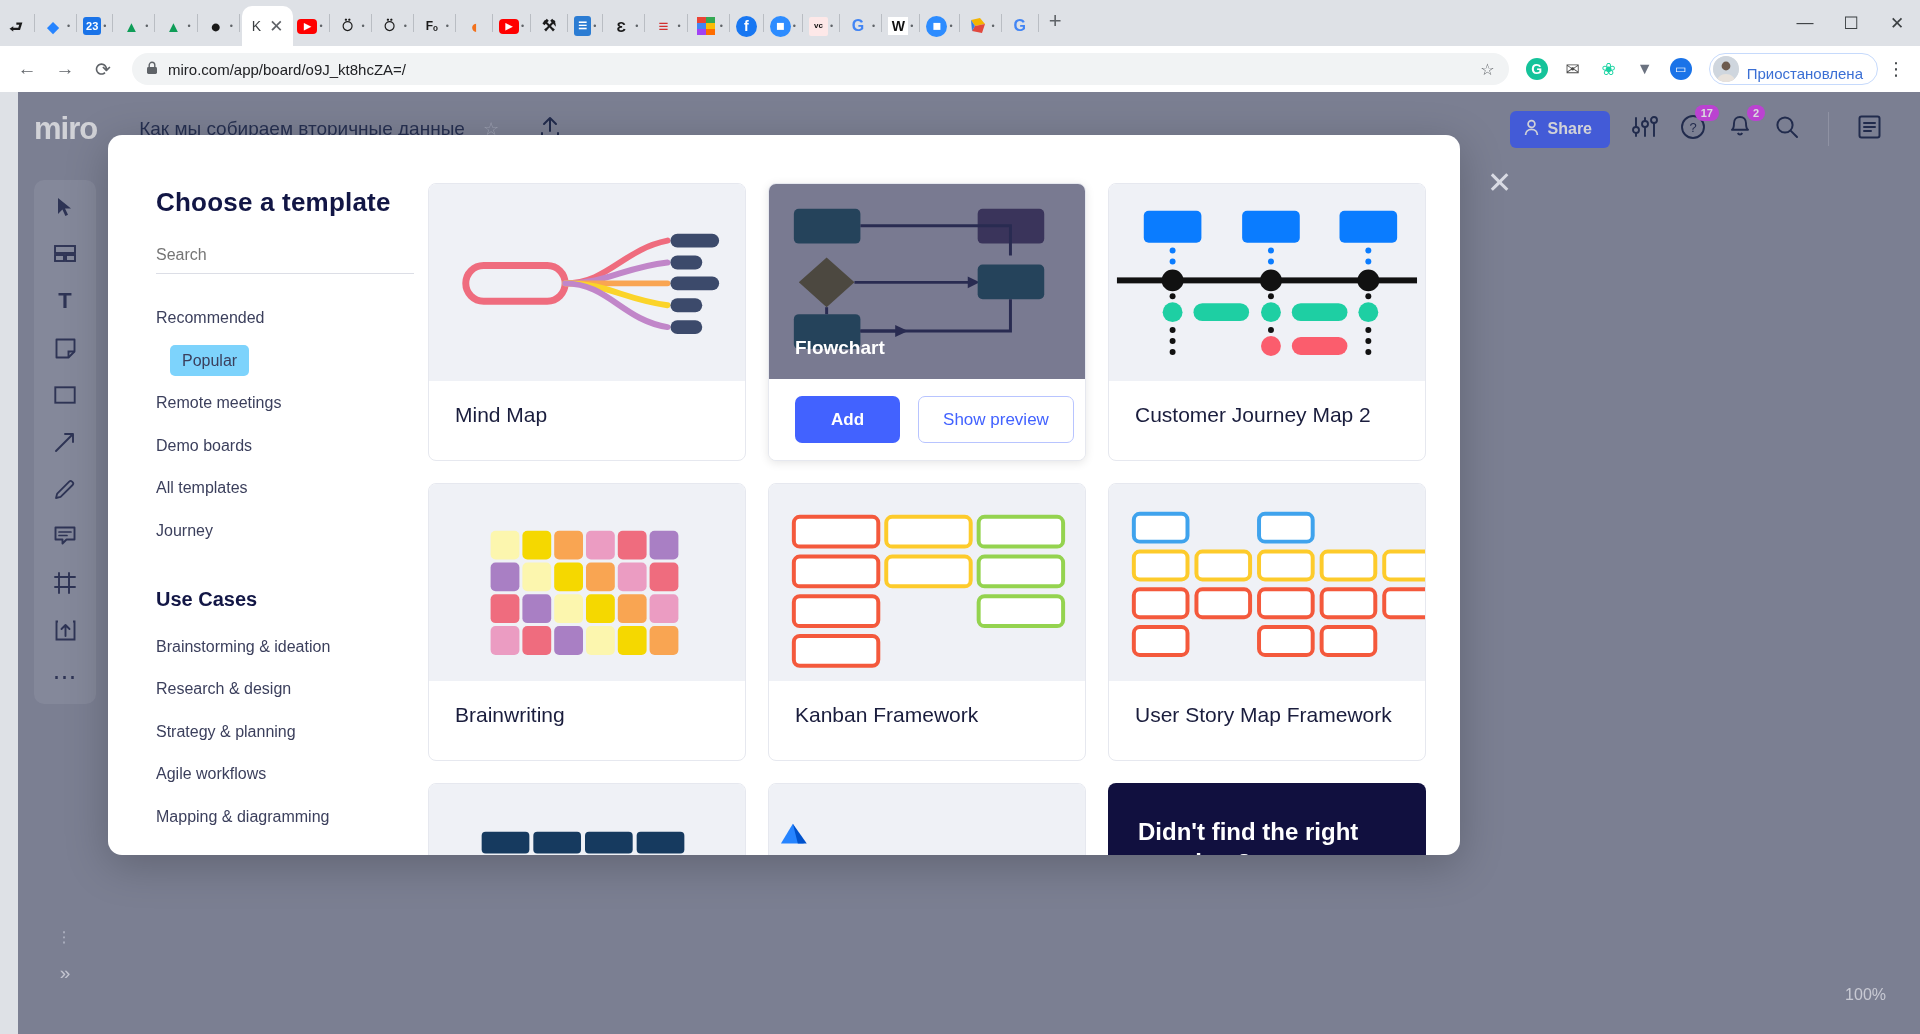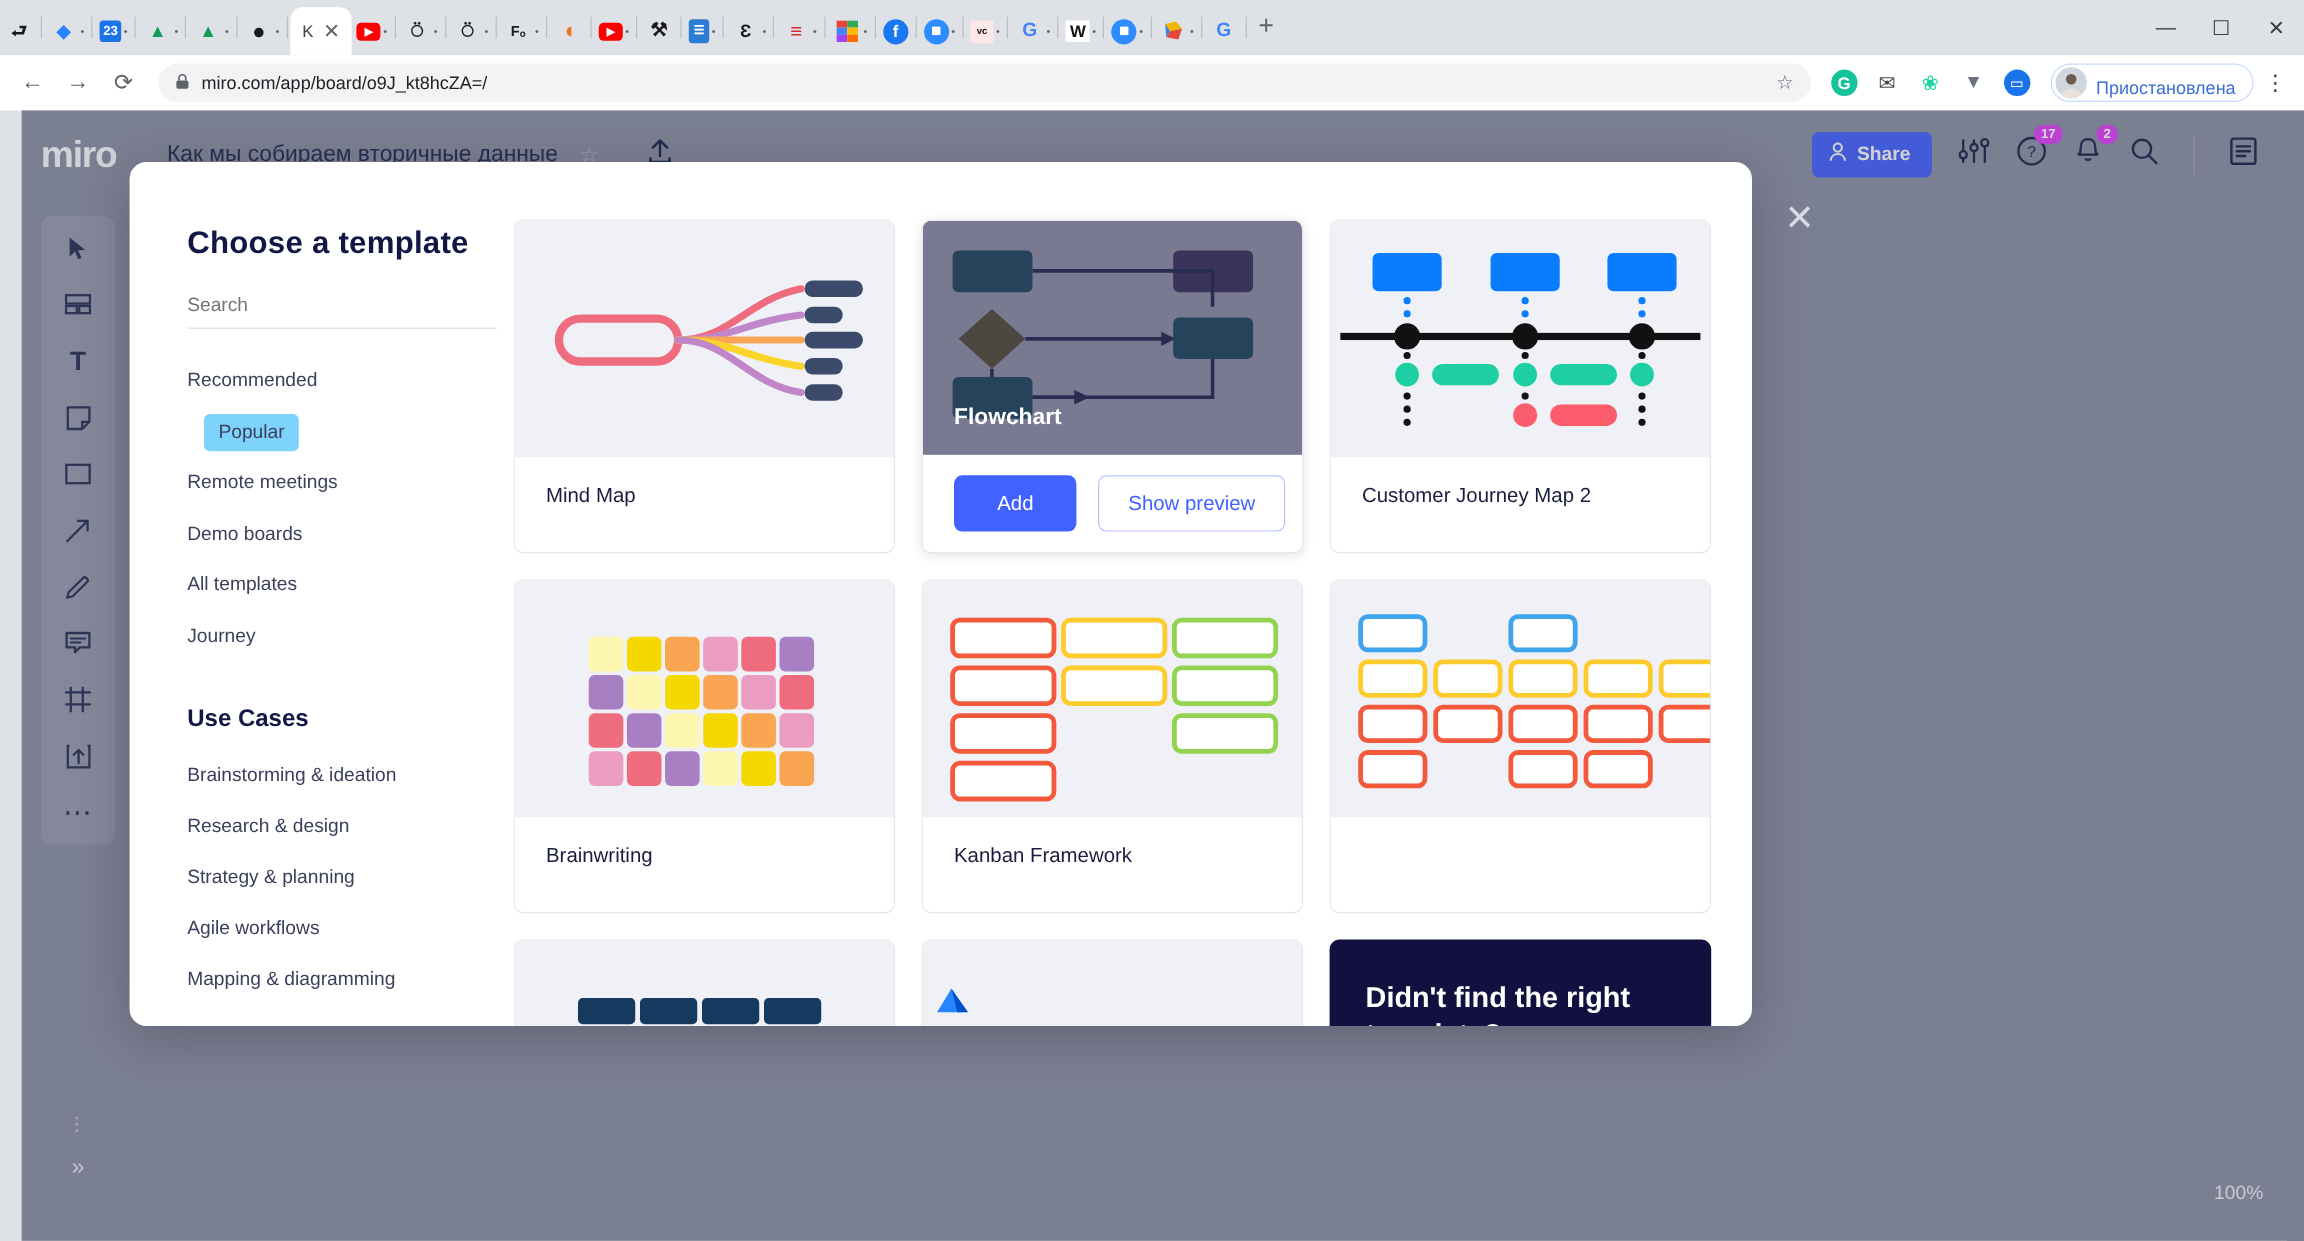--- a/index.html
+++ b/index.html
@@ -137,38 +137,38 @@
   #cards {
     display:grid; grid-template-columns:repeat(3, 318px); gap:22px 22px;
   }
   .card {
     border:1px solid #e6e8ef; border-radius:8px; overflow:hidden; background:#fff;
     position:relative; height:278px;
   }
   .card .thumb {
     height:197px; background:#eff1f6; position:relative; overflow:hidden;padding-left:20px;
   }
-  .card .cname { font-size:17px; color:#1a1d3d; padding:22px 26px; }
+  .card .cname { font-size:21px; color:#1a1d3d; padding:22px 26px; }
 
   
   .card.hovered { border-color:#e6e8ef; box-shadow:0 2px 10px rgba(0,0,0,.10); }
   .card.hovered .thumb::after {
     content:""; position:absolute; inset:0; background:rgba(48,48,82,.62);
   }
   .card.hovered .hname {
     position:absolute; left:26px; bottom:22px; z-index:3;
     font-size:19px; font-weight:700; color:#ffffff;
   }
   .card.hovered .actions {
     position:absolute; left:0; right:0; bottom:0; height:81px;
     display:flex; align-items:center; gap:18px; padding-left:26px; background:#fff;
   }
   .btn-add {
     background:#4262ff; color:#fff; border:0; border-radius:7px;
-    padding:0 36px; height:47px; font-size:17px; font-weight:400;
+    padding:0 36px; height:47px; font-size:17px; font-weight:700;
     font-family:"Liberation Sans", sans-serif;
   }
   .btn-preview {
     background:#fff; color:#4262ff; border:1px solid #b8c4ff; border-radius:7px;
     padding:0 24px; height:47px; font-size:17px;
     font-family:"Liberation Sans", sans-serif;
   }
 
   
   .art { position:absolute; inset:0; }
@@ -681,20 +681,21 @@
               <rect x="88" y="106" width="54" height="28" rx="6" fill="#fff" stroke="#f4593c" stroke-width="4"></rect>
               <rect x="151" y="106" width="54" height="28" rx="6" fill="#fff" stroke="#f4593c" stroke-width="4"></rect>
               <rect x="214" y="106" width="54" height="28" rx="6" fill="#fff" stroke="#f4593c" stroke-width="4"></rect>
               <rect x="277" y="106" width="54" height="28" rx="6" fill="#fff" stroke="#f4593c" stroke-width="4"></rect>
 
               <rect x="25" y="144" width="54" height="28" rx="6" fill="#fff" stroke="#f4593c" stroke-width="4"></rect>
               <rect x="151" y="144" width="54" height="28" rx="6" fill="#fff" stroke="#f4593c" stroke-width="4"></rect>
               <rect x="214" y="144" width="54" height="28" rx="6" fill="#fff" stroke="#f4593c" stroke-width="4"></rect>
             </svg>
           </div>
+          <div class="cname">User Story Map Framework</div>
         </div>
 
         <div class="card">
           <div class="thumb">
             <svg class="art" viewBox="0 0 318 197">
               <rect x="53" y="48" width="48" height="22" rx="4" fill="#163a5f"></rect>
               <rect x="105" y="48" width="48" height="22" rx="4" fill="#163a5f"></rect>
               <rect x="157" y="48" width="48" height="22" rx="4" fill="#163a5f"></rect>
               <rect x="209" y="48" width="48" height="22" rx="4" fill="#163a5f"></rect>
             </svg>

